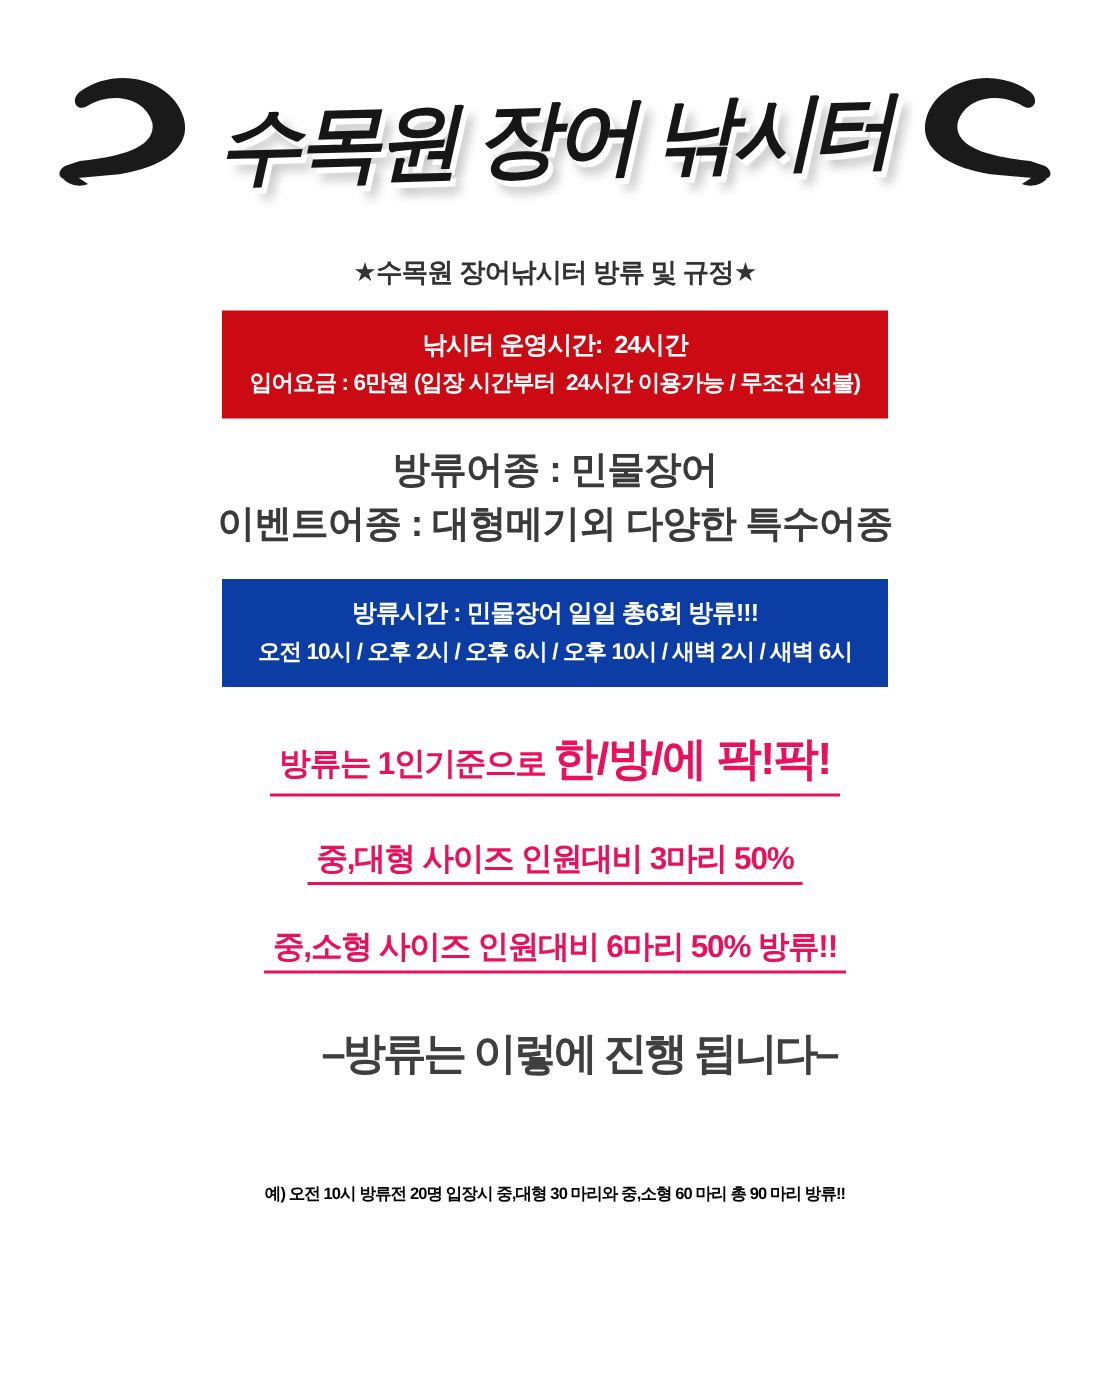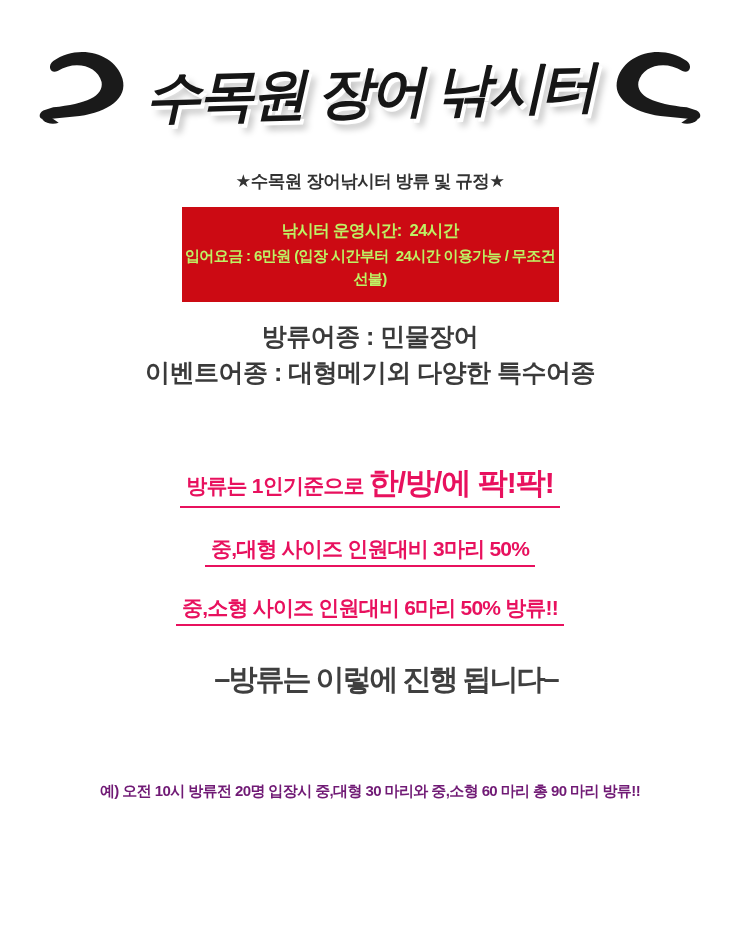--- a/index.html
+++ b/index.html
@@ -44,23 +44,23 @@
   .headline {
     margin-top: 14px;
     font-size: 17.5px;
     font-weight: bold;
     color: #333333;
     letter-spacing: -0.5px;
   }
 
   
   .box {
-    width: 377px;
+    width: 444px;
     margin: 0 auto;
-    color: #bef264;
+    color: #ffffff;
     font-weight: bold;
     padding: 11px 0 12px 0;
     line-height: 1.55;
     letter-spacing: -0.6px;
   }
   .box .ln1 { font-size: 16.5px; white-space: pre-wrap; }
   .box .ln2 { font-size: 15px; white-space: pre-wrap; }
   .red-box  { margin-top: 14px; }
   .blue-box { margin-top: 19px; }
 
@@ -75,40 +75,39 @@
   }
 
   
   .highlight { margin-top: 28px; letter-spacing: -0.8px; }
   .hl-line {
     display: inline-block;
     border-bottom: 2px solid;
     padding: 0 6px 2px 6px;
     font-weight: bold;
     white-space: nowrap;
-    margin-top: 44px;
   }
   .hl1 { font-size: 21px; }
   .hl1 .big { font-size: 30px; font-weight: 900; letter-spacing: -1px; }
   .hl2, .hl3 { font-size: 21px; margin-top: 27px; }
 
   
   .process-heading {
     margin-top: 34px;
     font-size: 29px;
     font-weight: bold;
     color: #3f3f3f;
     letter-spacing: -2px;
     margin-left: 32px;
   }
   .examples {
     margin-top: 22px;
-    font-size: 15px;
+    font-size: 11px;
     font-weight: bold;
-    color: #701a75;
+    color: #000000;
     line-height: 1.85;
     letter-spacing: -0.6px;
     white-space: pre-wrap;
     text-align: center;
   }
 </style>
 </head>
 <body>
 
 <div class="page">
@@ -146,20 +145,24 @@
   <div class="box red-box center" id="red-box" style="background: rgb(204, 10, 19);">
     <div class="ln1">낚시터 운영시간:  24시간</div>
     <div class="ln2">입어요금 : 6만원 (입장 시간부터  24시간 이용가능 / 무조건 선불)</div>
   </div>
 
   <div class="species center">
     <div>방류어종 : 민물장어</div>
     <div>이벤트어종 : 대형메기외 다양한 특수어종</div>
   </div>
 
+  <div class="box blue-box center" id="blue-box" style="background: rgb(11, 61, 164);">
+    <div class="ln1">방류시간 : 민물장어 일일 총6회 방류!!!</div>
+    <div class="ln2">오전 10시 / 오후 2시 / 오후 6시 / 오후 10시 / 새벽 2시 / 새벽 6시</div>
+  </div>
 
   <div class="highlight center" id="highlight" style="color: rgb(232, 17, 94);">
     <div>
       <span class="hl-line hl1"><span>방류는 1인기준으로 </span><span class="big">한/방/에 팍!팍!</span></span>
     </div>
     <div>
       <span class="hl-line hl2">중,대형 사이즈 인원대비 3마리 50%</span>
     </div>
     <div>
       <span class="hl-line hl3">중,소형 사이즈 인원대비 6마리 50% 방류!!</span>

